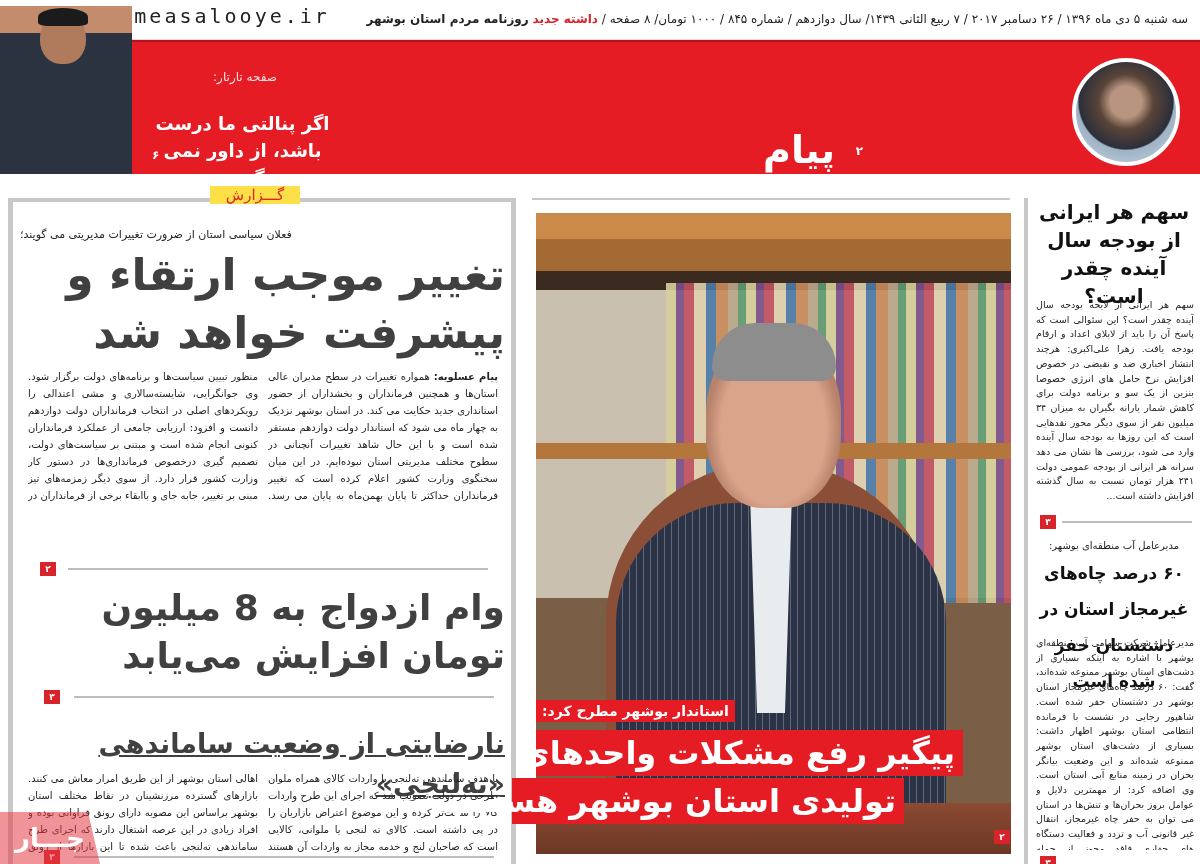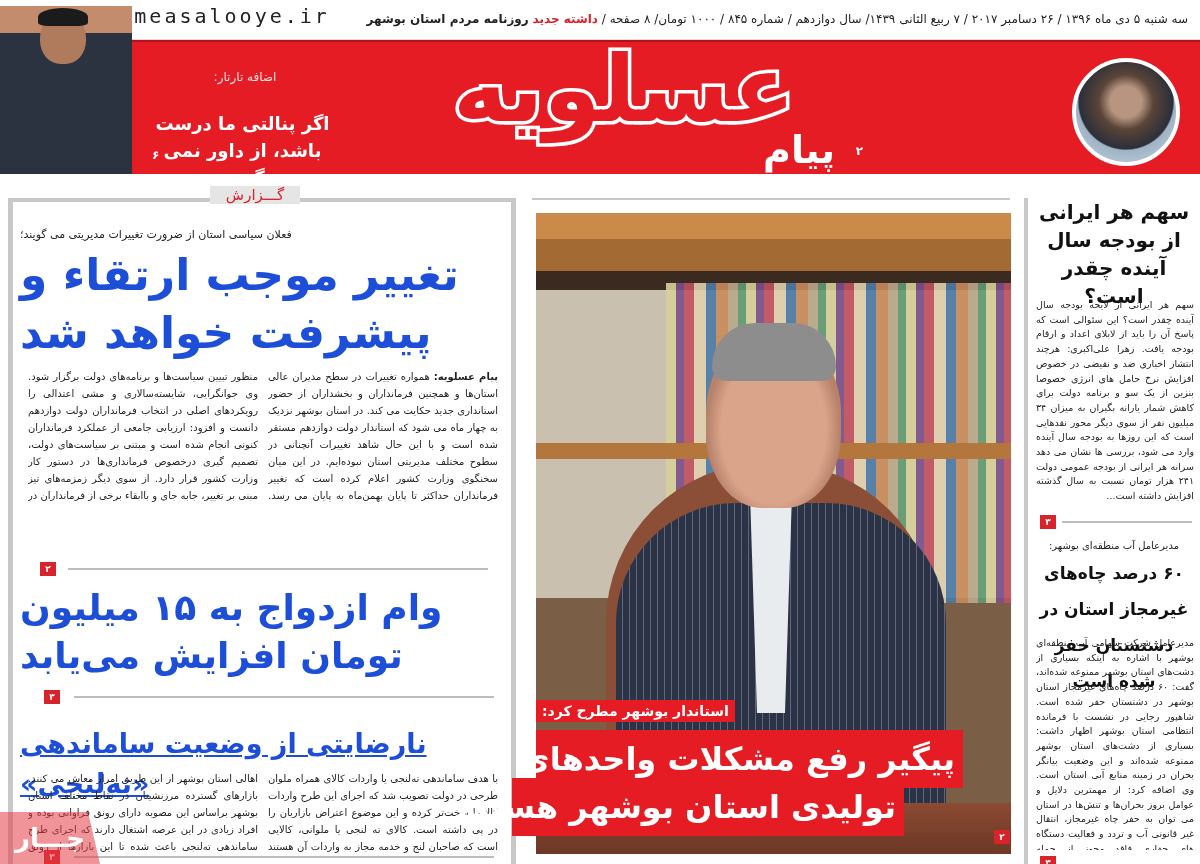--- a/index.html
+++ b/index.html
@@ -27,25 +27,25 @@
   .left-teaser { position: absolute; left: 0; top: 0; width: 330px; height: 174px; }
   .player { position: absolute; left: 0; top: 0; width: 132px; height: 174px; background: linear-gradient(180deg, #c38c6d 0 16%, #2b3340 16% 100%); border-radius: 0 0 0 0; }
   .player::before { content: ""; position: absolute; left: 40px; top: 6px; width: 46px; height: 52px; background: #b07a5c; border-radius: 50% 50% 45% 45%; }
   .player::after { content: ""; position: absolute; left: 38px; top: 2px; width: 50px; height: 18px; background: #1b1b1b; border-radius: 50% 50% 20% 20%; }
   .left-teaser .kicker { position: absolute; left: 150px; top: 70px; width: 190px; direction: rtl; text-align: center; color: #ffe2e2; font-size: 12px; }
   .left-teaser .headline { position: absolute; left: 140px; top: 86px; width: 205px; direction: rtl; text-align: center; color: #fff; font-weight: bold; font-size: 18px; line-height: 27px; margin-top: 24px; }
   .left-teaser .pg { position: absolute; left: 152px; top: 148px; color: #fff; font-size: 12px; font-weight: bold; }
 
   
   .leftframe { position: absolute; left: 8px; top: 198px; width: 508px; height: 666px; border-left: 5px solid #c8c8c8; border-right: 5px solid #c8c8c8; border-top: 4px solid #c8c8c8; }
-  .section-label { position: absolute; left: 210px; top: 186px; width: 90px; background: #e5e5e5; text-align: center; color: #d8232a; font-size: 15px; direction: rtl; }
+  .section-label { position: absolute; left: 210px; top: 186px; width: 90px; background: #fde047; text-align: center; color: #d8232a; font-size: 15px; direction: rtl; font-family: Liberation Serif, serif; }
 
   .rtl { direction: rtl; }
   .kicker-sm { position: absolute; left: 20px; top: 228px; width: 485px; text-align: left; font-size: 11px; color: #222; }
-  .big-head { position: absolute; left: 20px; width: 485px; text-align: left; font-weight: bold; color: #1d4ed8; direction: rtl; }
+  .big-head { position: absolute; left: 20px; width: 485px; text-align: right; font-weight: bold; color: #404040; direction: rtl; }
   .h1 { top: 246px; font-size: 44px; line-height: 58px; }
 
   .col { position: absolute; font-size: 10px; line-height: 17px; text-align: justify; direction: rtl; color: #222; }
   .lead { font-weight: bold; }
 
   .pgbox { position: absolute; width: 16px; height: 14px; background: #d8232a; color: #fff; font-size: 9px; font-weight: bold; text-align: center; line-height: 14px; }
   .hr { position: absolute; height: 2px; background: #bdbdbd; }
 
   .h2 { top: 584px; font-size: 36px; line-height: 48px; }
   .h3 { top: 724px; font-size: 27px; line-height: 40px; text-decoration: underline; }
@@ -56,21 +56,21 @@
   .shelf-bg { position: absolute; inset: 0; background: linear-gradient(180deg, #c98a4a 0 4%, #a36a34 4% 9%, #3a2a20 9% 12%, #c9c0b0 12% 60%, #7a5e45 60% 100%); }
   .books { position: absolute; left: 130px; top: 70px; width: 345px; height: 320px; background: repeating-linear-gradient(90deg, #d6cf9a 0 10px, #7b4f8a 10px 18px, #c05060 18px 28px, #e0d0b0 28px 40px, #4b7aa8 40px 50px, #c88a5a 50px 62px, #b9a88a 62px 72px, #5f9a70 72px 80px); opacity: 0.9; }
   .shelf-board { position: absolute; left: 0; top: 230px; width: 475px; height: 16px; background: #b3773d; }
   .chair { position: absolute; left: 70px; top: 250px; width: 330px; height: 340px; background: #8a4f36; border-radius: 160px 160px 20px 20px; }
   .suit { position: absolute; left: 80px; top: 290px; width: 330px; height: 330px; background: repeating-linear-gradient(90deg, #2b3344 0 6px, #5d6782 6px 7px); border-radius: 120px 120px 0 0; }
   .shirt { position: absolute; left: 200px; top: 280px; width: 70px; height: 220px; background: #e8ecef; clip-path: polygon(20% 0, 80% 0, 70% 100%, 30% 100%); }
   .face { position: absolute; left: 170px; top: 120px; width: 135px; height: 175px; background: radial-gradient(ellipse at 50% 55%, #d9a48a 0 55%, #b7826a 70%); border-radius: 46% 46% 42% 42%; }
   .hair { position: absolute; left: 176px; top: 110px; width: 124px; height: 58px; background: #8d8d8d; border-radius: 60px 60px 20px 20px; }
   .desk { position: absolute; left: 0; top: 590px; width: 475px; height: 51px; background: linear-gradient(180deg, #8c4a32, #6b3826); }
   .caption-kicker { position: absolute; left: 536px; top: 700px; background: #e51c23; color: #fff; font-weight: bold; font-size: 14px; padding: 3px 6px; direction: rtl; }
-  .caption-line { position: absolute; background: #e51c23; color: #fff; font-weight: bold; font-size: 32px; line-height: 46px; padding: 6px 8px; direction: rtl; white-space: nowrap; }
+  .caption-line { position: absolute; background: #e51c23; color: #fff; font-weight: bold; font-size: 32px; line-height: 46px; padding: 0 8px; direction: rtl; white-space: nowrap; }
   .cap1 { left: 536px; top: 730px; width: 427px; text-align: right; }
   .cap2 { left: 512px; top: 778px; width: 392px; text-align: right; }
   .photo-pg { position: absolute; left: 994px; top: 830px; }
 
   
   .rightcol-border { position: absolute; left: 1024px; top: 198px; width: 4px; height: 666px; background: #c8c8c8; }
   .r-head1 { position: absolute; left: 1034px; top: 198px; width: 160px; text-align: center; font-weight: bold; font-size: 20px; line-height: 28px; direction: rtl; color: #111; }
   .r-pg1 { left: 1040px; top: 515px; }
   .r-hr1 { left: 1062px; top: 521px; width: 130px; }
   .r-kicker2 { position: absolute; left: 1034px; top: 540px; width: 160px; text-align: center; font-size: 10px; direction: rtl; color: #222; }
@@ -86,54 +86,53 @@
   <div class="website">www.payameasalooye.ir</div>
   <div class="dateline">
     <span>سه شنبه ۵ دی ماه ۱۳۹۶ / ۲۶ دسامبر ۲۰۱۷ / ۷ ربیع الثانی ۱۴۳۹/ سال دوازدهم / شماره ۸۴۵ / ۱۰۰۰ تومان/ ۸ صفحه /</span>
     <span class="new">داشته جدید</span>
     <span class="paper">روزنامه مردم استان بوشهر</span>
   </div>
 </div>
 
 <div class="masthead">
   <div class="logo-wrap">
-    <div class="logo-main">عسلویه</div>
     <div class="logo-sub">پیام</div>
   </div>
 </div>
 
 <div class="right-teaser">
   <div class="portrait-circle"></div>
   <div class="pg">۲</div>
 </div>
 
 <div class="left-teaser" style="top:40px;height:134px;">
   <div class="player" style="top:-34px;height:168px;"></div>
-  <div class="kicker" style="top:30px;">اضافه تارتار:</div>
+  <div class="kicker" style="top:30px;">صفحه تارتار:</div>
   <div class="headline" style="top:46px;">اگر پنالتی ما درست باشد، از داور نمی گذرم</div>
   <div class="pg" style="top:108px;">۶</div>
 </div>
 
 <div class="leftframe"></div>
 <div class="section-label">گـــزارش</div>
 
 <div class="kicker-sm rtl">فعلان سیاسی استان از ضرورت تغییرات مدیریتی می گویند؛</div>
 <div class="big-head h1">تغییر موجب ارتقاء و پیشرفت خواهد شد</div>
 
 <div class="col" style="left:268px; top:368px; width:230px; height:137px; overflow:hidden;">
   <span class="lead">پیام عسلویه:</span>
   <span>همواره تغییرات در سطح مدیران عالی استان‌ها و همچنین فرمانداران و بخشداران از حضور استانداری جدید حکایت می کند. در استان بوشهر نزدیک به چهار ماه می شود که استاندار دولت دوازدهم مستقر شده است و با این حال شاهد تغییرات آنچنانی در سطوح مختلف مدیریتی استان نبوده‌ایم. در این میان سخنگوی وزارت کشور اعلام کرده است که تغییر فرمانداران حداکثر تا پایان بهمن‌ماه به پایان می رسد. به گفته سید سلمان سامانی، براساس دستور وزیر کشور و در جلسه شورای معاونین، مقرر شده است که تغییرات فرمانداران در دولت دوازدهم، حداکثر تا پایان بهمن ماه سال جاری انجام شده و در اسفندماه همایش فرمانداران سراسر کشور به</span>
 </div>
 <div class="col" style="left:28px; top:368px; width:230px; height:137px; overflow:hidden;">
   <span>منظور تبیین سیاست‌ها و برنامه‌های دولت برگزار شود. وی جوانگرایی، شایسته‌سالاری و مشی اعتدالی را رویکردهای اصلی در انتخاب فرمانداران دولت دوازدهم دانست و افزود: ارزیابی جامعی از عملکرد فرمانداران کنونی انجام شده است و مبتنی بر سیاست‌های دولت، تصمیم گیری درخصوص فرمانداری‌ها در دستور کار وزارت کشور قرار دارد. از سوی دیگر زمزمه‌های تیز مبنی بر تغییر، جابه جای و باابقاء برخی از فرمانداران در استان بوشهر به گوش می‌رسد. تغییراتی که البته بیش از گذشته نشان می‌دهد که عبدالکریم گراوند چه معیار و ملاکی برای توسعه استان بوشهر در نظر دارد. گفتنی است برخی بر این باور هستند در شرایط کنونی...</span>
 </div>
 
 <div class="pgbox" style="left:40px; top:562px;">۲</div>
 <div class="hr" style="left:68px; top:568px; width:420px;"></div>
-<div class="big-head h2">وام ازدواج به ۱۵ میلیون تومان افزایش می‌یابد</div>
+<div class="big-head h2">وام ازدواج به 8 میلیون تومان افزایش می‌یابد</div>
 
 <div class="pgbox" style="left:44px; top:690px;">۳</div>
 <div class="hr" style="left:74px; top:696px; width:420px;"></div>
 <div class="big-head h3">نارضایتی از وضعیت ساماندهی «ته‌لنجی»</div>
 
 <div class="col" style="left:268px; top:770px; width:230px; height:86px; overflow:hidden;">
   <span>با هدف ساماندهی ته‌لنجی یا واردات کالای همراه ملوان طرحی در دولت تصویب شد که اجرای این طرح واردات کالا را سخت‌تر کرده و این موضوع اعتراض بازاریان را در پی داشته است. کالای ته لنجی یا ملوانی، کالایی است که صاحبان لنج و خدمه مجاز به واردات آن هستند که بسیاری از</span>
 </div>
 <div class="col" style="left:28px; top:770px; width:230px; height:86px; overflow:hidden;">
   <span>اهالی استان بوشهر از این طریق امرار معاش می کنند. بازارهای گسترده مرزنشینان در نقاط مختلف استان بوشهر براساس این مصوبه دارای رونق فراوانی بوده و افراد زیادی در این عرصه اشتغال دارند که اجرای طرح ساماندهی ته‌لنجی باعث شده تا این بازارها از رونق بیفتند. هر چند که مسئولان...</span>

